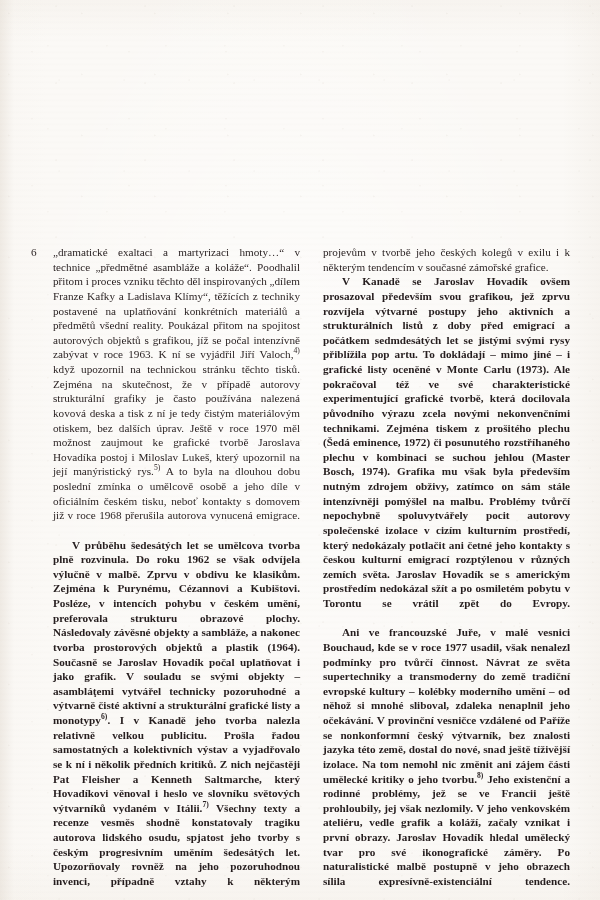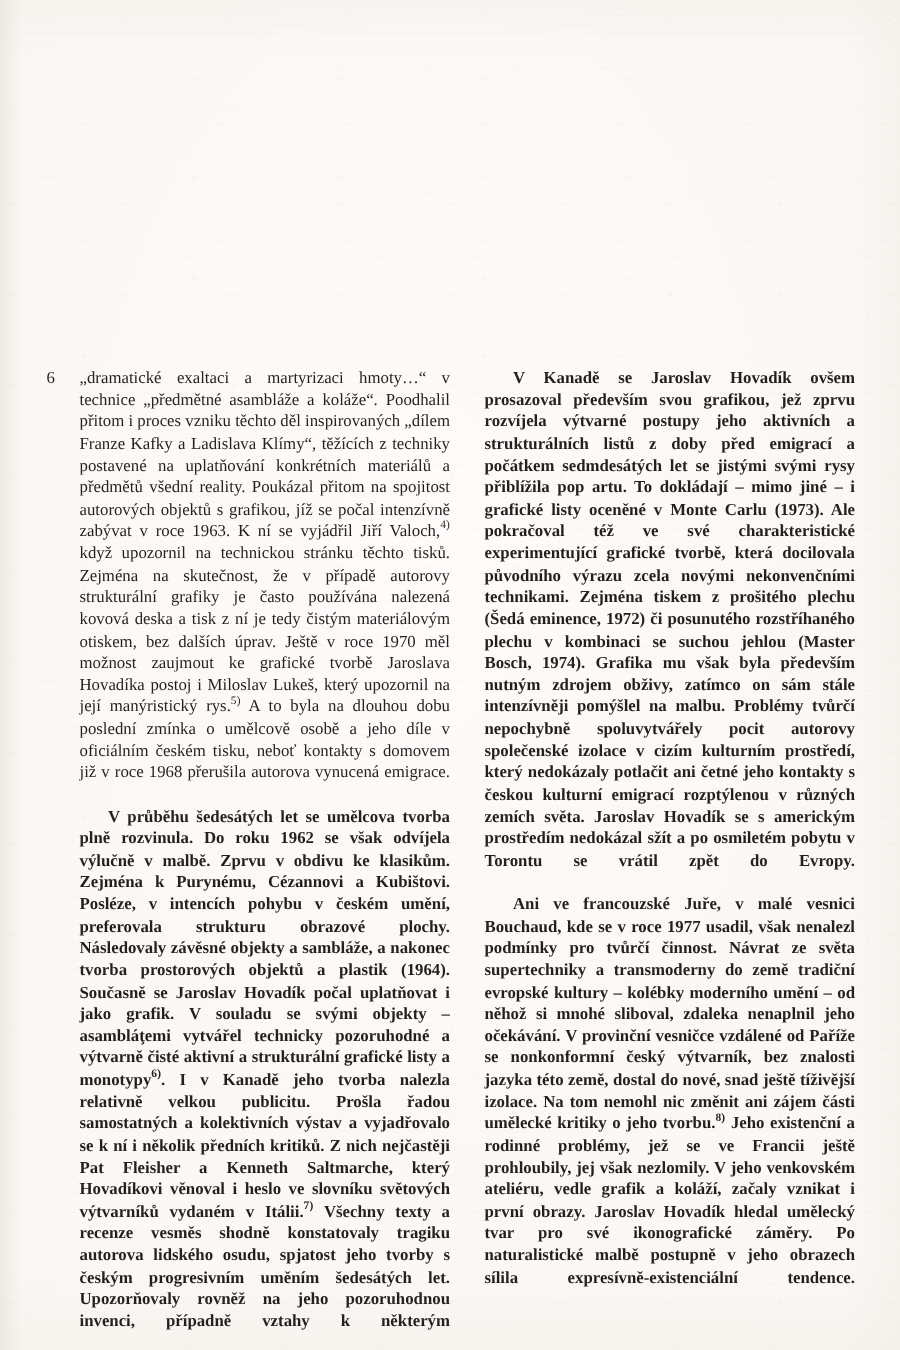--- a/index.html
+++ b/index.html
@@ -137,20 +137,21 @@
     <div class="column" id="column-left">
 
       <p class="fulljust"><span>„dramatické exaltaci a martyrizaci hmoty…“ v technice „předmětné asambláže a koláže“. Poodhalil přitom i proces vzniku těchto děl inspirovaných „dílem Franze Kafky a Ladislava Klímy“, těžících z techniky postavené na uplatňování konkrétních materiálů a předmětů všední reality. Poukázal přitom na spojitost autorových objektů s grafikou, jíž se počal intenzívně zabývat v roce 1963. K ní se vyjádřil Jiří Valoch,</span><sup class="fn">4)</sup><span> když upozornil na technickou stránku těchto tisků. Zejména na skutečnost, že v případě autorovy strukturální grafiky je často používána nalezená kovová deska a tisk z ní je tedy čistým materiálovým otiskem, bez dalších úprav. Ještě v roce 1970 měl možnost zaujmout ke grafické tvorbě Jaroslava Hovadíka postoj i Miloslav Lukeš, který upozornil na její manýristický rys.</span><sup class="fn">5)</sup><span> A to byla na dlouhou dobu poslední zmínka o umělcově osobě a jeho díle v oficiálním českém tisku, neboť kontakty s domovem již v roce 1968 přerušila autorova vynucená emigrace.</span></p>
 
       <p class="indented fulljust"><span>V průběhu šedesátých let se umělcova tvorba plně rozvinula. Do roku 1962 se však odvíjela výlučně v malbě. Zprvu v obdivu ke klasikům. Zejména k Purynému, Cézannovi a Kubištovi. Posléze, v intencích pohybu v českém umění, preferovala strukturu obrazové plochy. Následovaly závěsné objekty a sambláže, a nakonec tvorba prostorových objektů a plastik (1964). Současně se Jaroslav Hovadík počal uplatňovat i jako grafik. V souladu se svými objekty – asambláţemi vytvářel technicky pozoruhodné a výtvarně čisté aktivní a strukturální grafické listy a monotypy</span><sup class="fn">6)</sup><span>. I v Kanadě jeho tvorba nalezla relativně velkou publicitu. Prošla řadou samostatných a kolektivních výstav a vyjadřovalo se k ní i několik předních kritiků. Z nich nejčastěji Pat Fleisher a Kenneth Saltmarche, který Hovadíkovi věnoval i heslo ve slovníku světových výtvarníků vydaném v Itálii.</span><sup class="fn">7)</sup><span> Všechny texty a recenze vesměs shodně konstatovaly tragiku autorova lidského osudu, spjatost jeho tvorby s českým progresivním uměním šedesátých let. Upozorňovaly rovněž na jeho pozoruhodnou invenci, případně vztahy k některým</span></p>
 
     </div>
 
     <div class="column" id="column-right">
 
+      <p><span>projevům v tvorbě jeho českých kolegů v exilu i k některým tendencím v současné zámořské grafice.</span></p>
 
       <p class="indented fulljust"><span>V Kanadě se Jaroslav Hovadík ovšem prosazoval především svou grafikou, jež zprvu rozvíjela výtvarné postupy jeho aktivních a strukturálních listů z doby před emigrací a počátkem sedmdesátých let se jistými svými rysy přiblížila pop artu. To dokládají – mimo jiné – i grafické listy oceněné v Monte Carlu (1973). Ale pokračoval též ve své charakteristické experimentující grafické tvorbě, která docilovala původního výrazu zcela novými nekonvenčními technikami. Zejména tiskem z prošitého plechu (Šedá eminence, 1972) či posunutého rozstříhaného plechu v kombinaci se suchou jehlou (Master Bosch, 1974). Grafika mu však byla především nutným zdrojem obživy, zatímco on sám stále intenzívněji pomýšlel na malbu. Problémy tvůrčí nepochybně spoluvytvářely pocit autorovy společenské izolace v cizím kulturním prostředí, který nedokázaly potlačit ani četné jeho kontakty s českou kulturní emigrací rozptýlenou v různých zemích světa. Jaroslav Hovadík se s americkým prostředím nedokázal sžít a po osmiletém pobytu v Torontu se vrátil zpět do Evropy.</span></p>
 
       <p class="indented fulljust"><span>Ani ve francouzské Juře, v malé vesnici Bouchaud, kde se v roce 1977 usadil, však nenalezl podmínky pro tvůrčí činnost. Návrat ze světa supertechniky a transmoderny do země tradiční evropské kultury – kolébky moderního umění – od něhož si mnohé sliboval, zdaleka nenaplnil jeho očekávání. V provinční vesničce vzdálené od Paříže se nonkonformní český výtvarník, bez znalosti jazyka této země, dostal do nové, snad ještě tíživější izolace. Na tom nemohl nic změnit ani zájem části umělecké kritiky o jeho tvorbu.</span><sup class="fn">8)</sup><span> Jeho existenční a rodinné problémy, jež se ve Francii ještě prohloubily, jej však nezlomily. V jeho venkovském ateliéru, vedle grafik a koláží, začaly vznikat i první obrazy. Jaroslav Hovadík hledal umělecký tvar pro své ikonografické záměry. Po naturalistické malbě postupně v jeho obrazech sílila expresívně-existenciální tendence.</span></p>
 
     </div>
 
   </div>
 
   <div id="scan-bands"></div>

